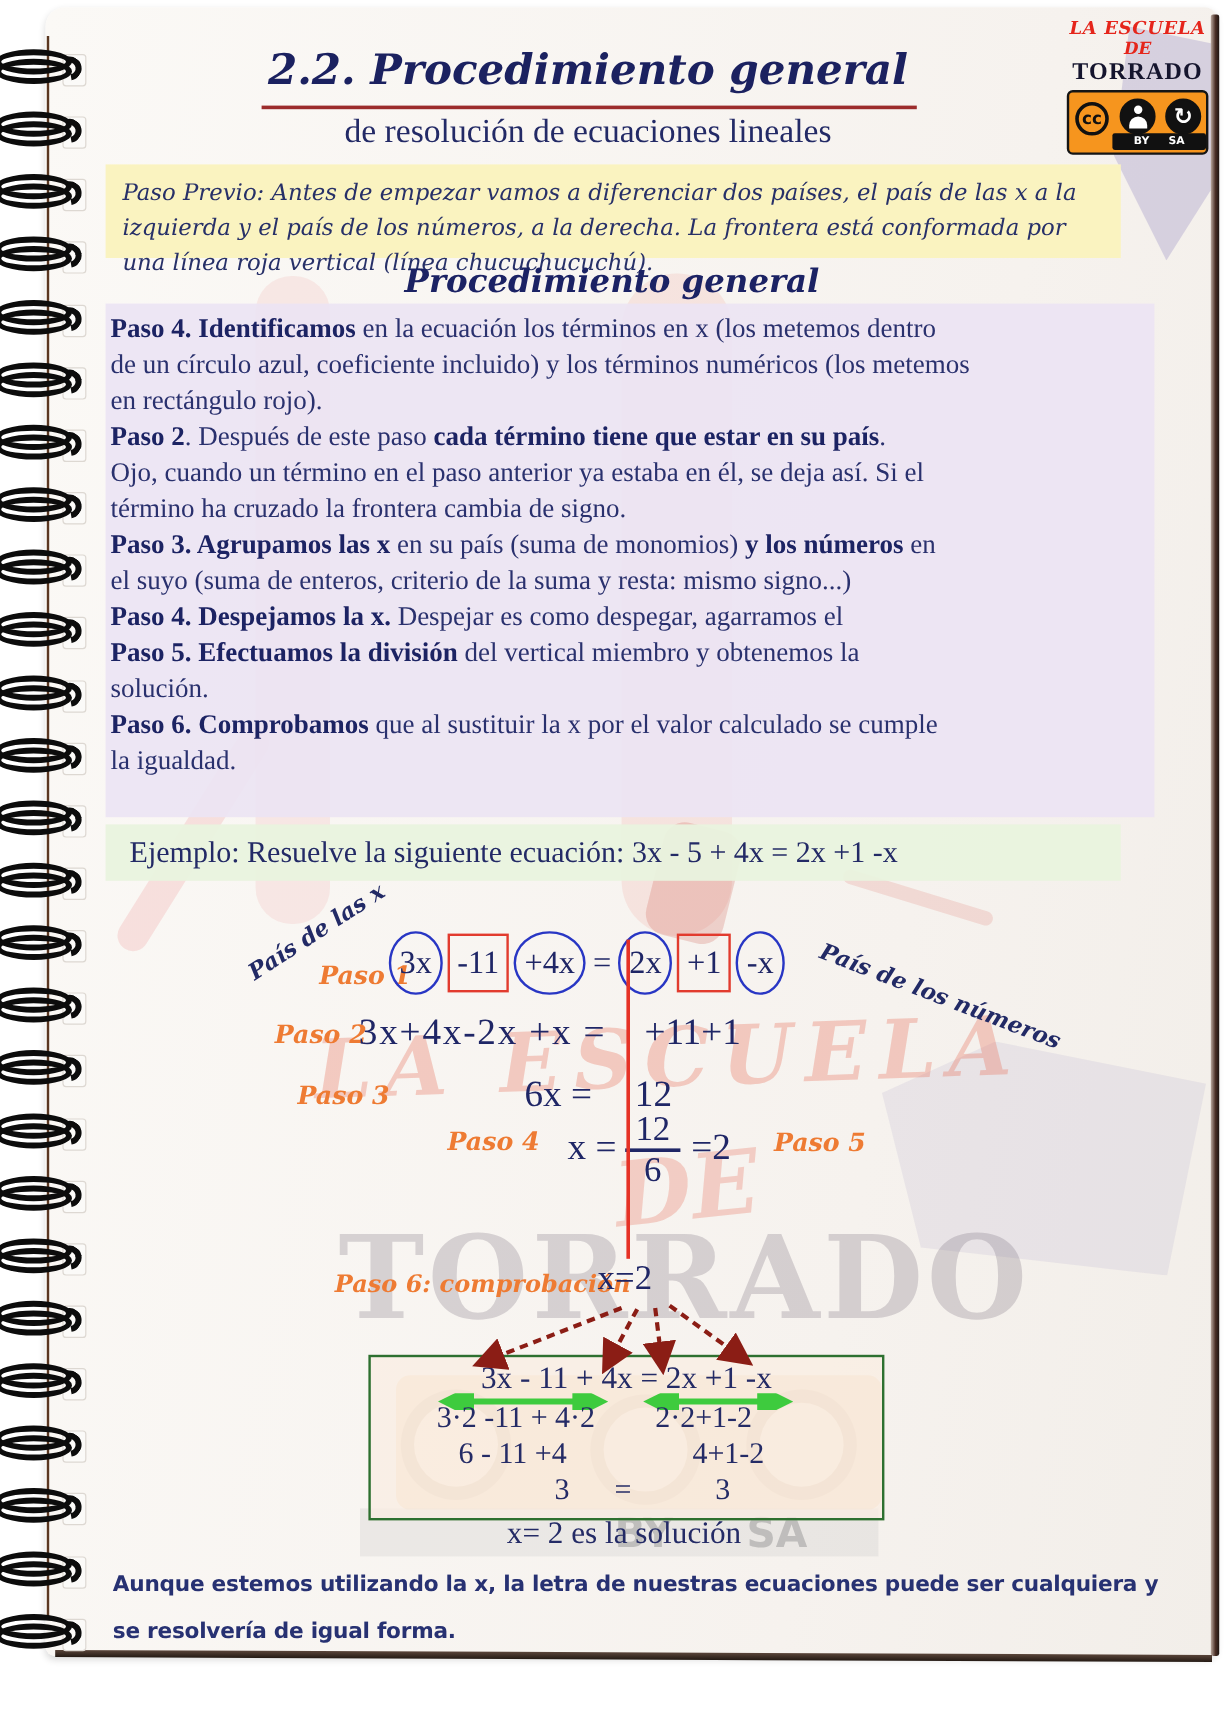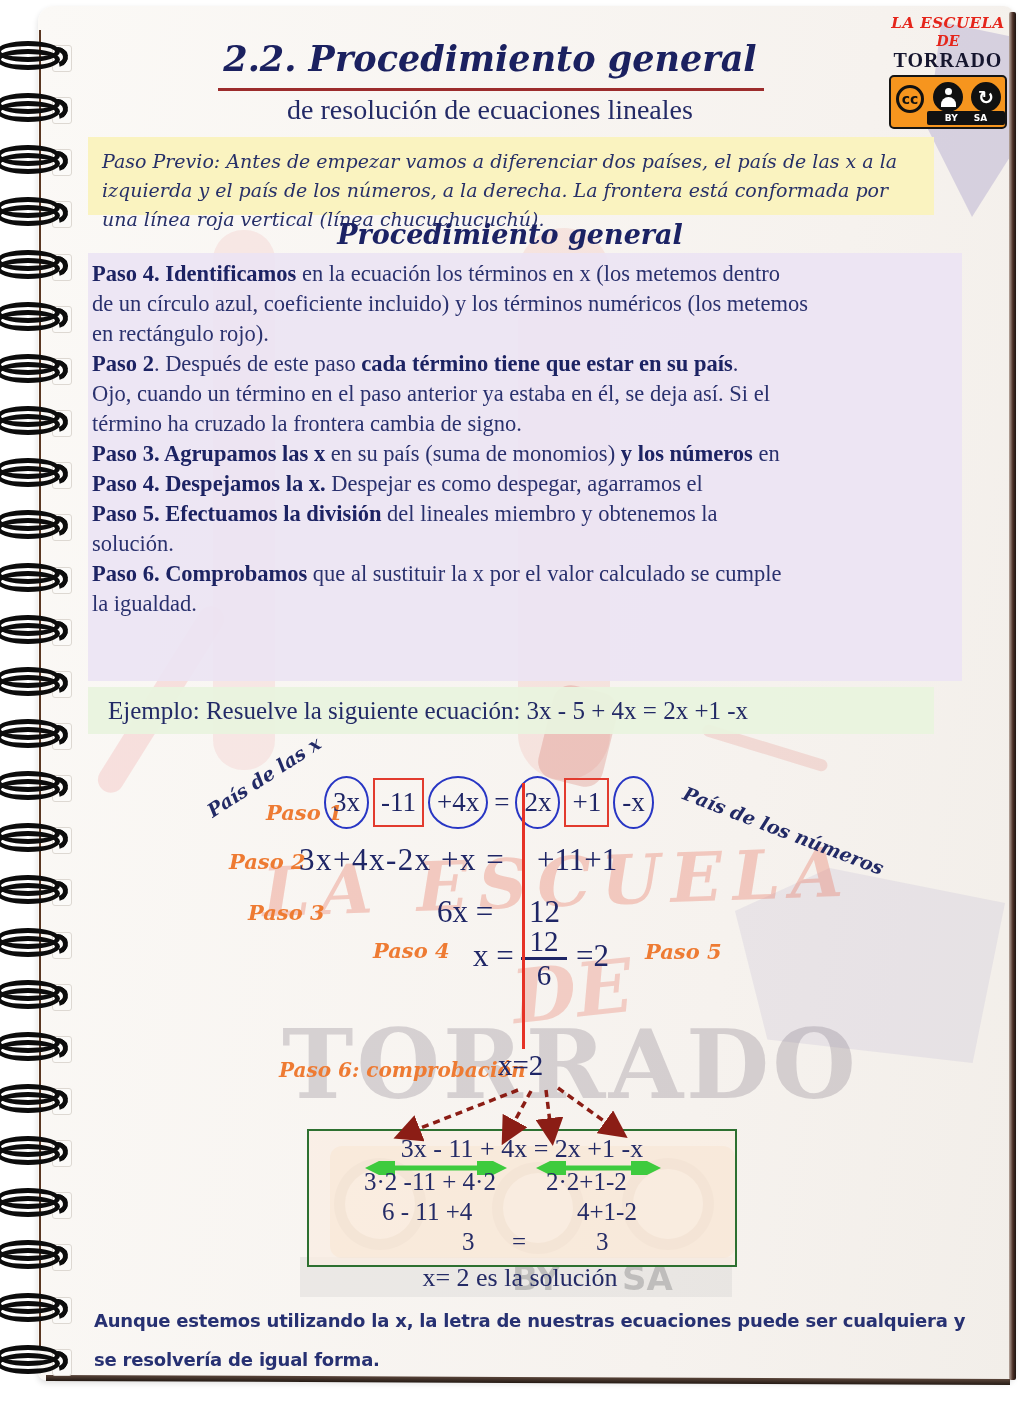--- a/index.html
+++ b/index.html
@@ -329,23 +329,23 @@
     </div>
   </div>
 </div>
 
 <div class="abs" id="paso-previo">Paso Previo: Antes de empezar vamos a diferenciar dos países, el país de las x a la izquierda y el país de los números, a la derecha. La frontera está conformada por una línea roja vertical (línea chucuchucuchú).</div>
 
 <div class="abs" id="proc-heading">Procedimiento general</div>
 <div class="abs" id="steps">
   <p><b>Paso 4. Identificamos</b><span> en la ecuación los términos en x (los metemos dentro</span><br><span>de un círculo azul, coeficiente incluido) y los términos numéricos (los metemos</span><br><span>en rectángulo rojo).</span></p>
   <p><b>Paso 2</b><span>. Después de este paso  </span><b>cada término tiene que estar en su país</b><span>.</span><br><span>Ojo, cuando un término en el paso anterior ya estaba en él, se deja así. Si el</span><br><span>término ha cruzado la frontera cambia de signo.</span></p>
-  <p><b>Paso 3. Agrupamos las x</b><span> en su país (suma de monomios) </span><b>y los números</b><span>  en</span><br></p>
+  <p><b>Paso 3. Agrupamos las x</b><span> en su país (suma de monomios) </span><b>y los números</b><span>  en</span><br><span>el suyo (suma de enteros, criterio de la suma y resta: mismo signo...)</span></p>
   <p><b>Paso 4.  Despejamos la x.</b><span> Despejar es como despegar, agarramos el</span><br></p>
-  <p><b>Paso 5. Efectuamos la división</b><span> del lineales miembro y obtenemos la</span><br><span>solución.</span></p>
+  <p><b>Paso 5. Efectuamos la división</b><span> del vertical miembro y obtenemos la</span><br><span>solución.</span></p>
   <p><b>Paso 6. Comprobamos</b><span> que al sustituir la x por el valor calculado se cumple</span><br><span>la igualdad.</span></p>
 </div>
 
 <div class="abs" id="example">Ejemplo: Resuelve la siguiente ecuación: 3x - 5 + 4x = 2x +1 -x</div>
 
 <div class="country" id="country-left">País de las x</div>
 <div class="country" id="country-right">País de los números</div>
 
 <div class="lbl" id="lbl-p1">Paso 1</div>
 <div id="terms">

